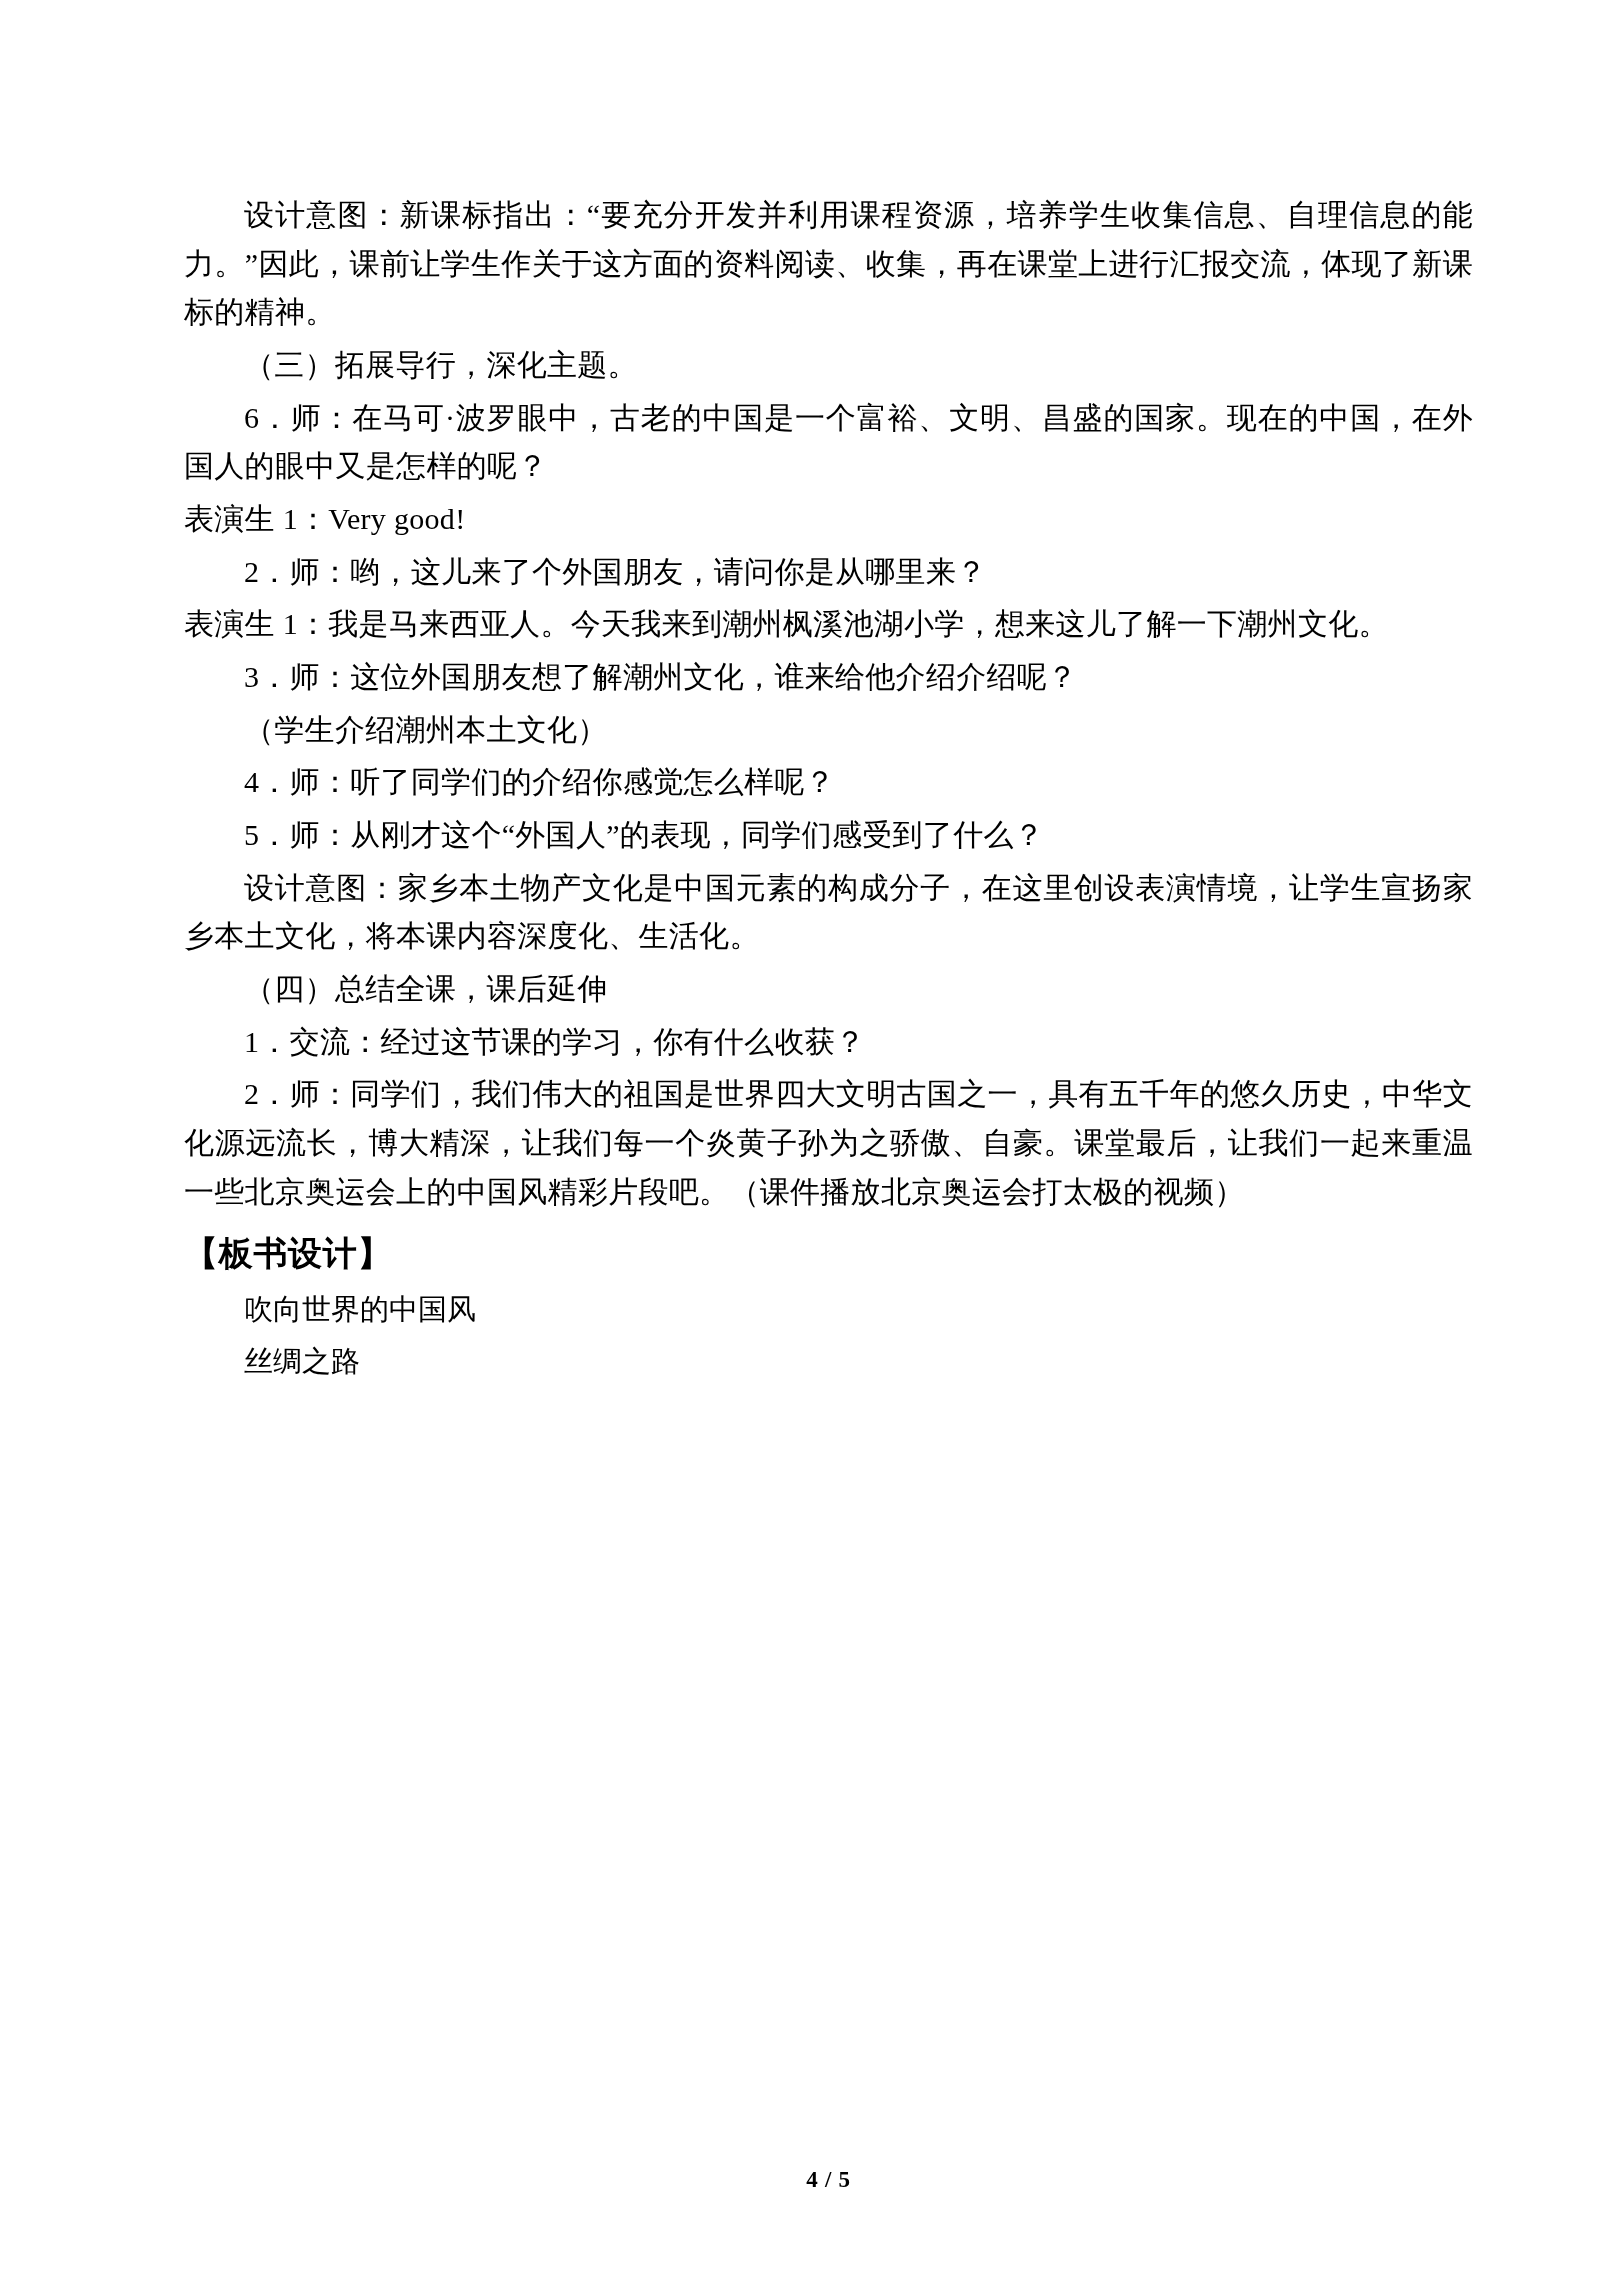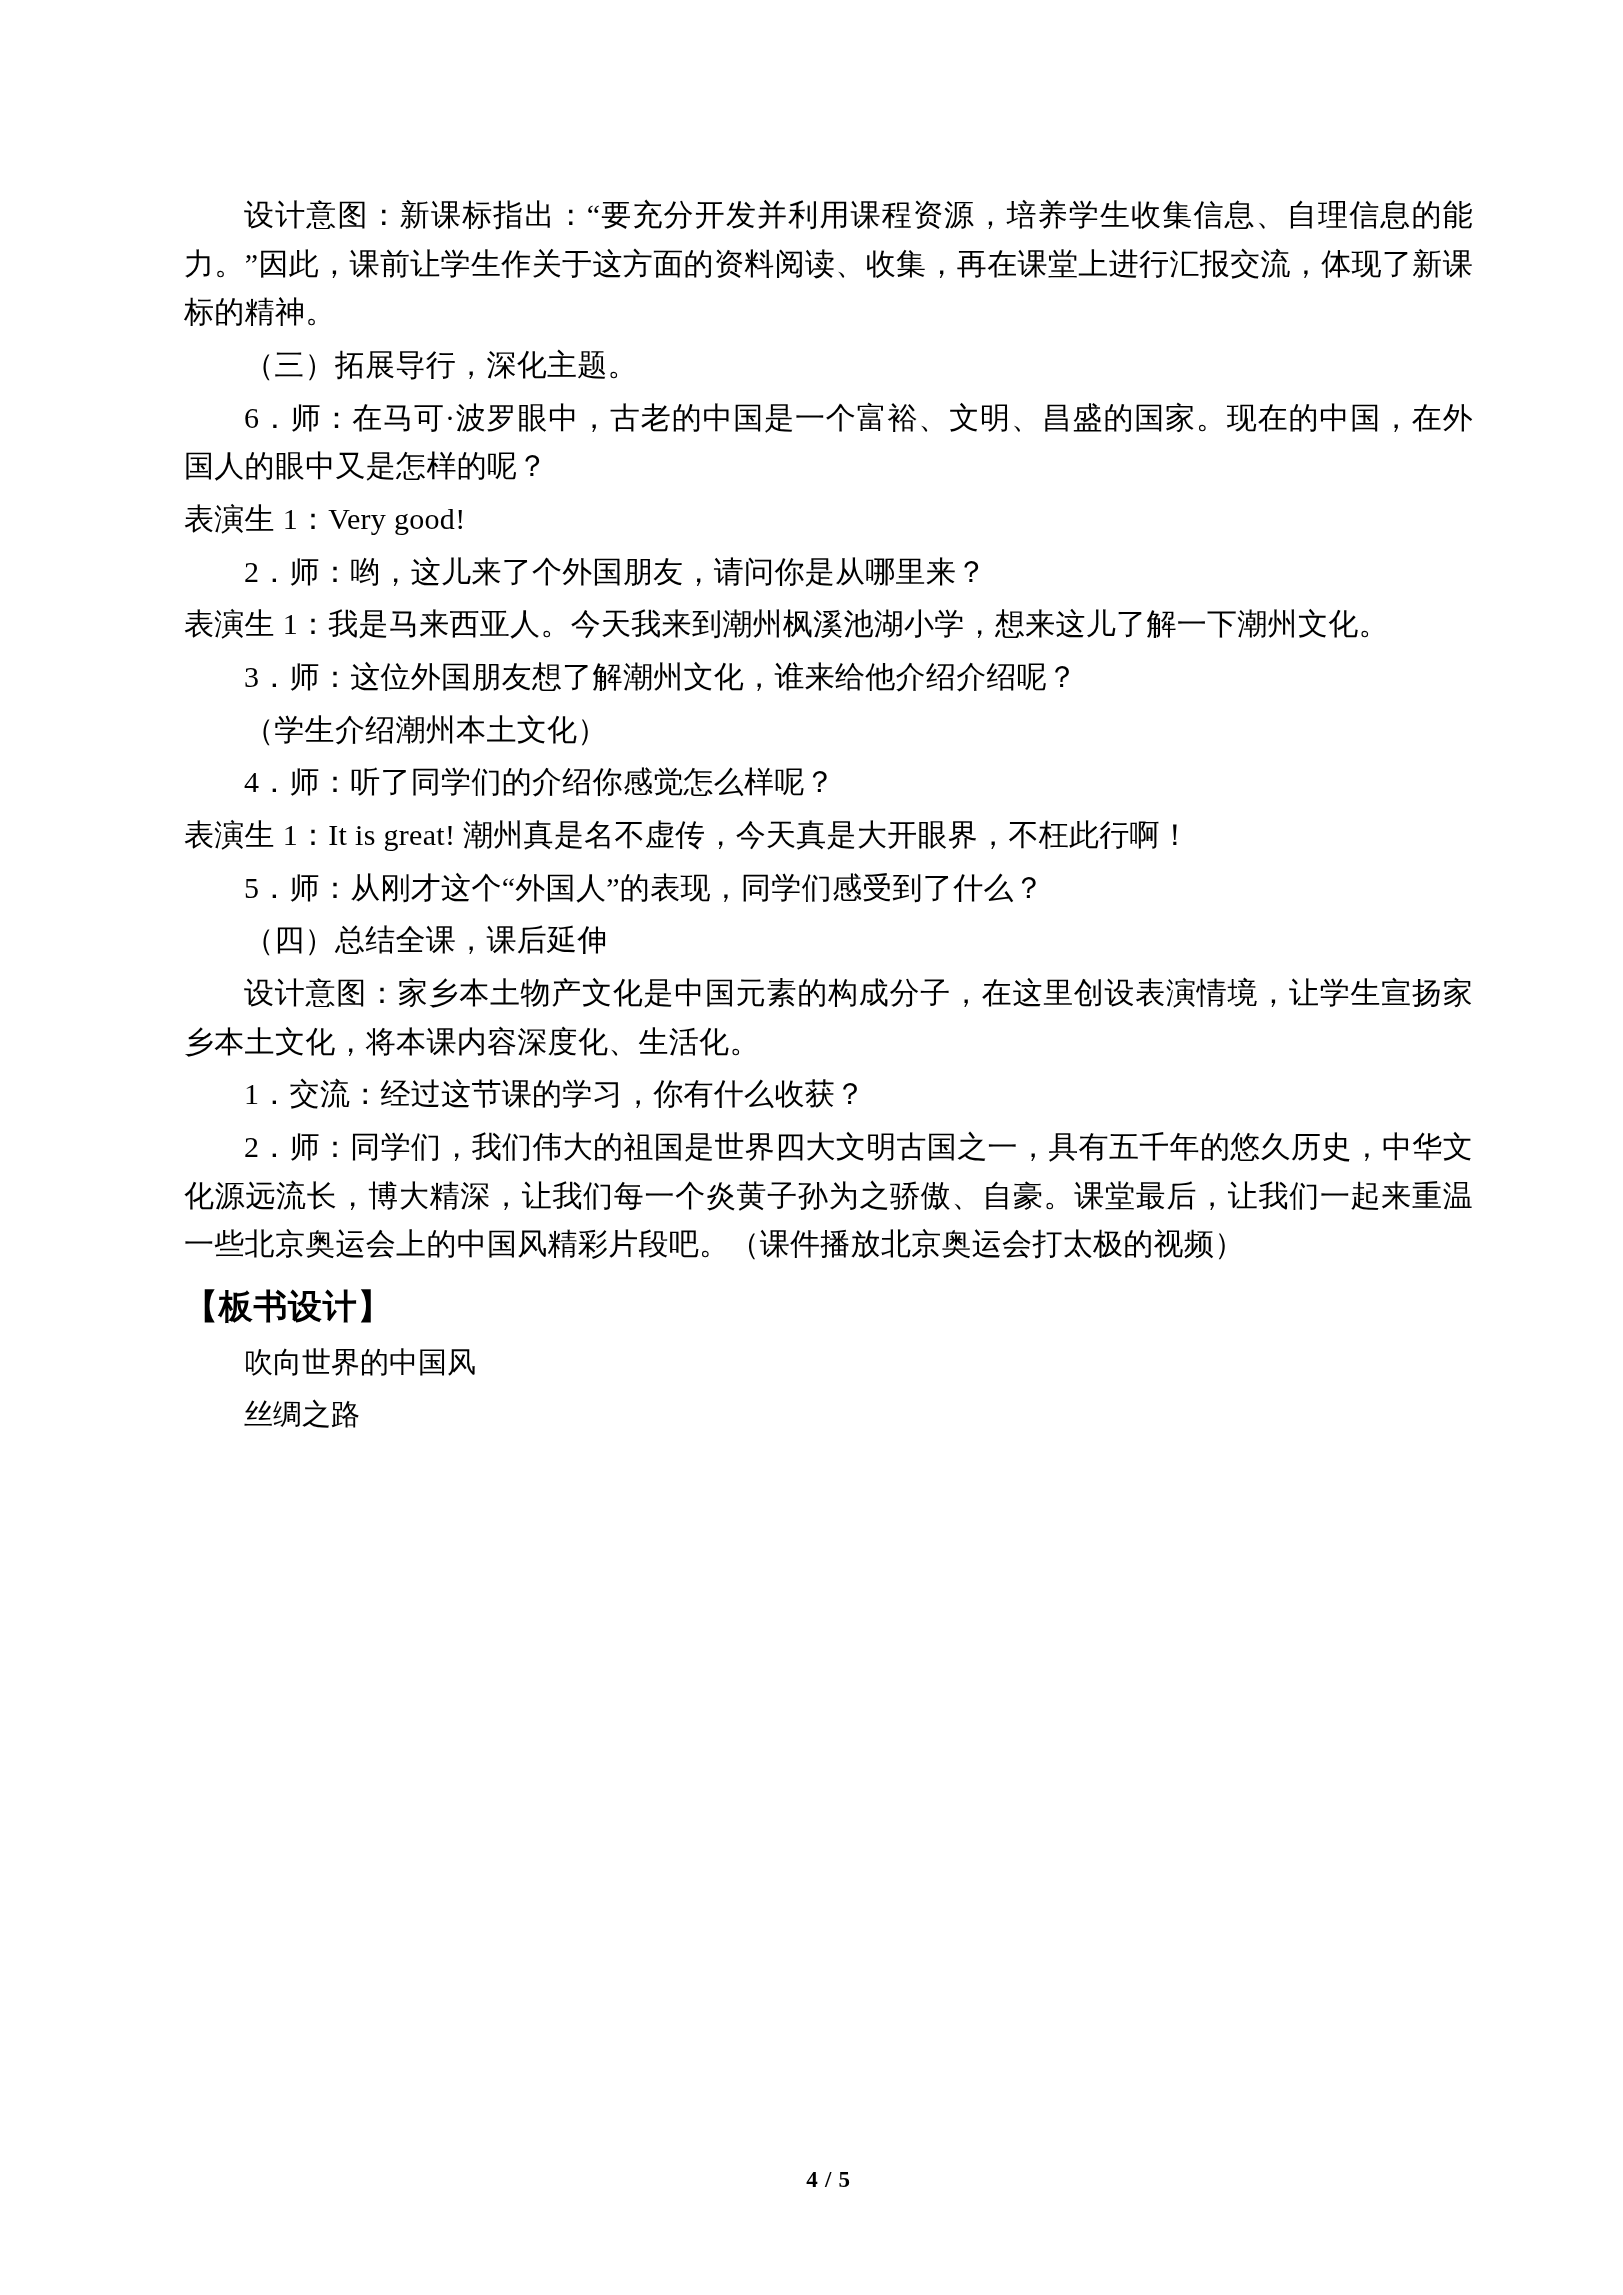--- a/index.html
+++ b/index.html
@@ -71,24 +71,23 @@
 
     <p class="para indent">设计意图：新课标指出：“要充分开发并利用课程资源，培养学生收集信息、自理信息的能力。”因此，课前让学生作关于这方面的资料阅读、收集，再在课堂上进行汇报交流，体现了新课标的精神。</p>
     <p class="para indent">（三）拓展导行，深化主题。</p>
     <p class="para indent">6．师：在马可·波罗眼中，古老的中国是一个富裕、文明、昌盛的国家。现在的中国，在外国人的眼中又是怎样的呢？</p>
     <p class="para noindent">表演生 1：Very good!</p>
     <p class="para indent">2．师：哟，这儿来了个外国朋友，请问你是从哪里来？</p>
     <p class="para noindent">表演生 1：我是马来西亚人。今天我来到潮州枫溪池湖小学，想来这儿了解一下潮州文化。</p>
     <p class="para indent">3．师：这位外国朋友想了解潮州文化，谁来给他介绍介绍呢？</p>
     <p class="para indent">（学生介绍潮州本土文化）</p>
     <p class="para indent">4．师：听了同学们的介绍你感觉怎么样呢？</p>
-    <p class="para noindent">表演生 1：It is great! 潮州真是名不虚传，今天真是大开眼界，不枉此行啊！</p>
     <p class="para indent">5．师：从刚才这个“外国人”的表现，同学们感受到了什么？</p>
+    <p class="para indent">设计意图：家乡本土物产文化是中国元素的构成分子，在这里创设表演情境，让学生宣扬家乡本土文化，将本课内容深度化、生活化。</p>
     <p class="para indent">（四）总结全课，课后延伸</p>
-    <p class="para indent">设计意图：家乡本土物产文化是中国元素的构成分子，在这里创设表演情境，让学生宣扬家乡本土文化，将本课内容深度化、生活化。</p>
     <p class="para indent">1．交流：经过这节课的学习，你有什么收获？</p>
     <p class="para indent">2．师：同学们，我们伟大的祖国是世界四大文明古国之一，具有五千年的悠久历史，中华文化源远流长，博大精深，让我们每一个炎黄子孙为之骄傲、自豪。课堂最后，让我们一起来重温一些北京奥运会上的中国风精彩片段吧。（课件播放北京奥运会打太极的视频）</p>
 
     <div class="heading-bold">【板书设计】</div>
     <div class="board-line">吹向世界的中国风</div>
     <div class="board-line">丝绸之路</div>
 
   </div>
 
   <div class="footer">4 / 5</div>

